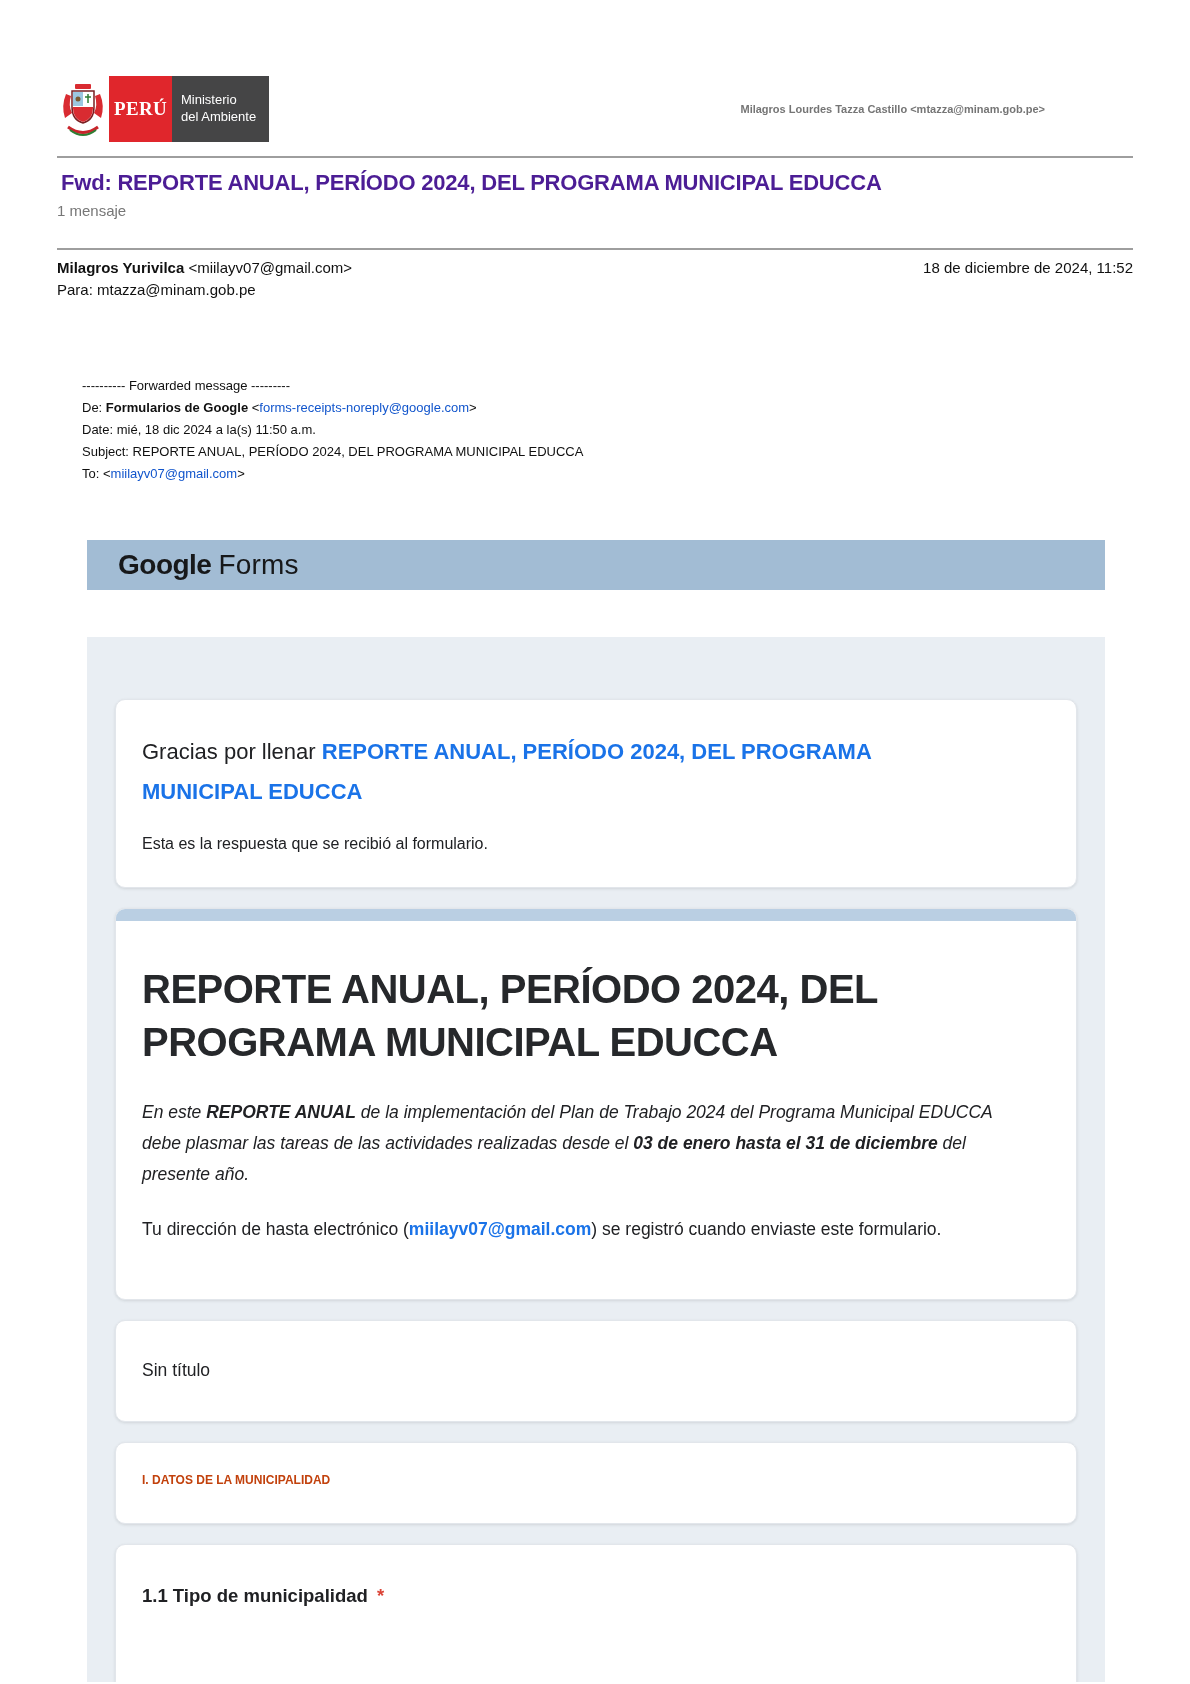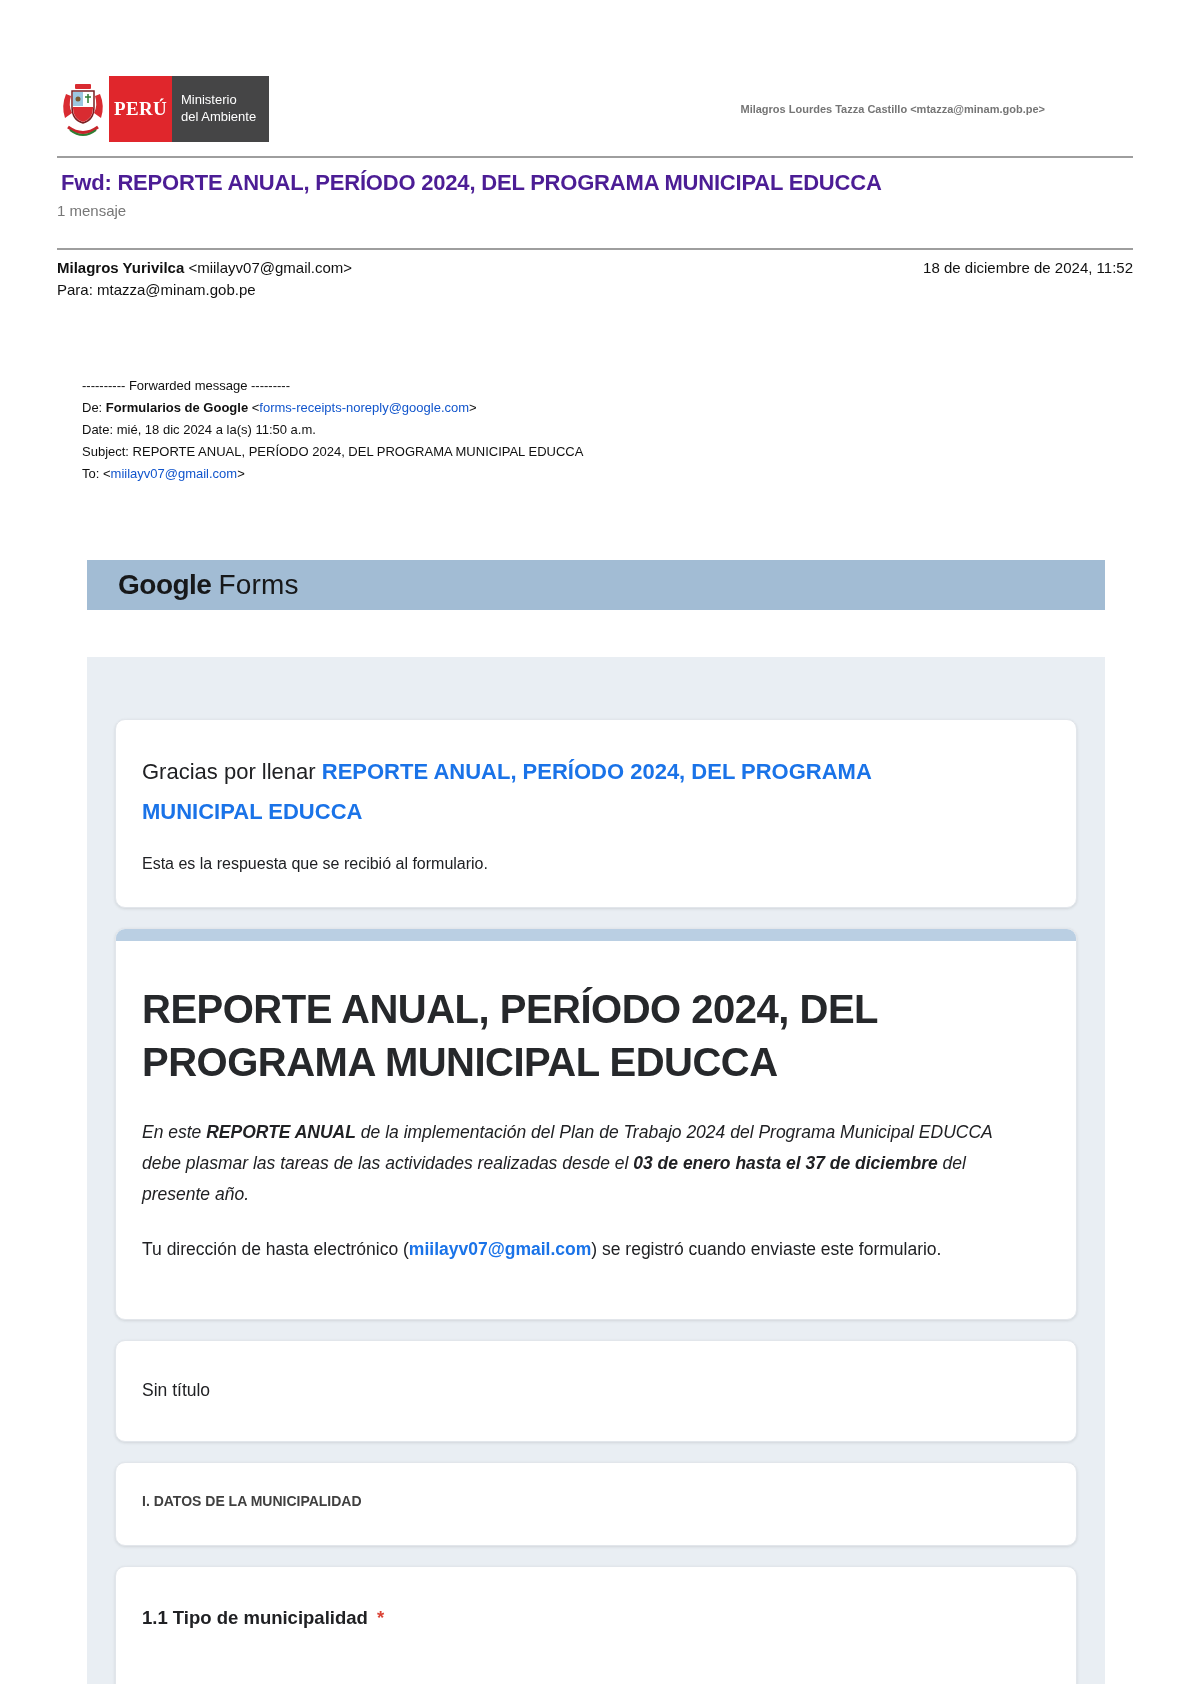--- a/index.html
+++ b/index.html
@@ -40,21 +40,21 @@
   .sender-row { margin-top:9px; display:flex; justify-content:space-between; font-size:15px; line-height:18px; }
   .sender-name { font-weight:bold; }
   .para-line { margin-top:4px; font-size:15px; line-height:18px; }
 
   
   .fwd { margin:76px 0 0 82px; font-size:13px; line-height:22px; color:#101010; }
   .lnk { color:#1155cc; text-decoration:none; }
   .fwd-bold { font-weight:bold; }
 
   
-  .forms { position:absolute; left:87px; top:560px; width:1018px; height:1095px; }
+  .forms { position:absolute; left:87px; top:540px; width:1018px; height:1095px; }
   .forms-bar {
     height:50px; background:#a2bcd4;
     display:flex; align-items:center; padding-left:31px;
   }
   .brand { font-size:28px; color:#17181a; letter-spacing:0.2px; }
   .brand .g-word { font-weight:bold; letter-spacing:-0.5px; }
   .brand .f-word { font-weight:normal; margin-left:7px; }
   .forms-body {
     background:#e9eef3; height:1045px; overflow:hidden;
     padding:62px 28px 0 28px;
@@ -79,21 +79,21 @@
   }
   .form-desc {
     margin-top:28px; font-style:italic; font-size:17.5px; line-height:1.78;
     color:#202124; max-width:855px;
   }
   .form-desc .b { font-weight:bold; }
   .email-note { margin-top:24px; font-size:17.5px; line-height:1.78; color:#202124; max-width:855px; }
   .email-note .em { color:#1a73e8; font-weight:bold; text-decoration:none; }
 
   .card-untitled { padding:39px 26px 40px 26px; font-size:17.5px; color:#202124; }
-  .card-section { padding:30px 26px 36px 26px; font-size:14px; font-weight:bold; color:#404040; }
+  .card-section { padding:30px 26px 36px 26px; font-size:12px; font-weight:bold; color:#c2410c; }
   .card-question { padding:40px 26px 90px 26px; font-size:18.5px; font-weight:bold; color:#202124; }
   .req { color:#db4437; font-weight:bold; margin-left:4px; }
 </style>
 </head>
 <body>
 
 <div class="page">
 
   <div class="email-head">
     <div class="logo-row">
@@ -163,21 +163,21 @@
           <span>Gracias por llenar </span><a class="thanks-link" href="#">REPORTE ANUAL, PERÍODO 2024, DEL PROGRAMA MUNICIPAL EDUCCA</a>
         </div>
         <div class="thanks-note">Esta es la respuesta que se recibió al formulario.</div>
       </div>
 
       <div class="card card-response">
         <div class="band"></div>
         <div class="response-pad">
           <h2 class="form-title">REPORTE ANUAL, PERÍODO 2024, DEL PROGRAMA MUNICIPAL EDUCCA</h2>
           <p class="form-desc">
-            <span>En este </span><span class="b">REPORTE ANUAL</span><span> de la implementación del Plan de Trabajo 2024 del Programa Municipal EDUCCA debe plasmar las tareas de las actividades realizadas desde el </span><span class="b">03 de enero hasta el 37 de diciembre</span><span> del presente año.</span>
+            <span>En este </span><span class="b">REPORTE ANUAL</span><span> de la implementación del Plan de Trabajo 2024 del Programa Municipal EDUCCA debe plasmar las tareas de las actividades realizadas desde el </span><span class="b">03 de enero hasta el 31 de diciembre</span><span> del presente año.</span>
           </p>
           <p class="email-note">
             <span>Tu dirección de hasta electrónico (</span><a class="em" href="#">miilayv07@gmail.com</a><span>) se registró cuando enviaste este formulario.</span>
           </p>
         </div>
       </div>
 
       <div class="card card-untitled">Sin título</div>
 
       <div class="card card-section">I. DATOS DE LA MUNICIPALIDAD</div>

